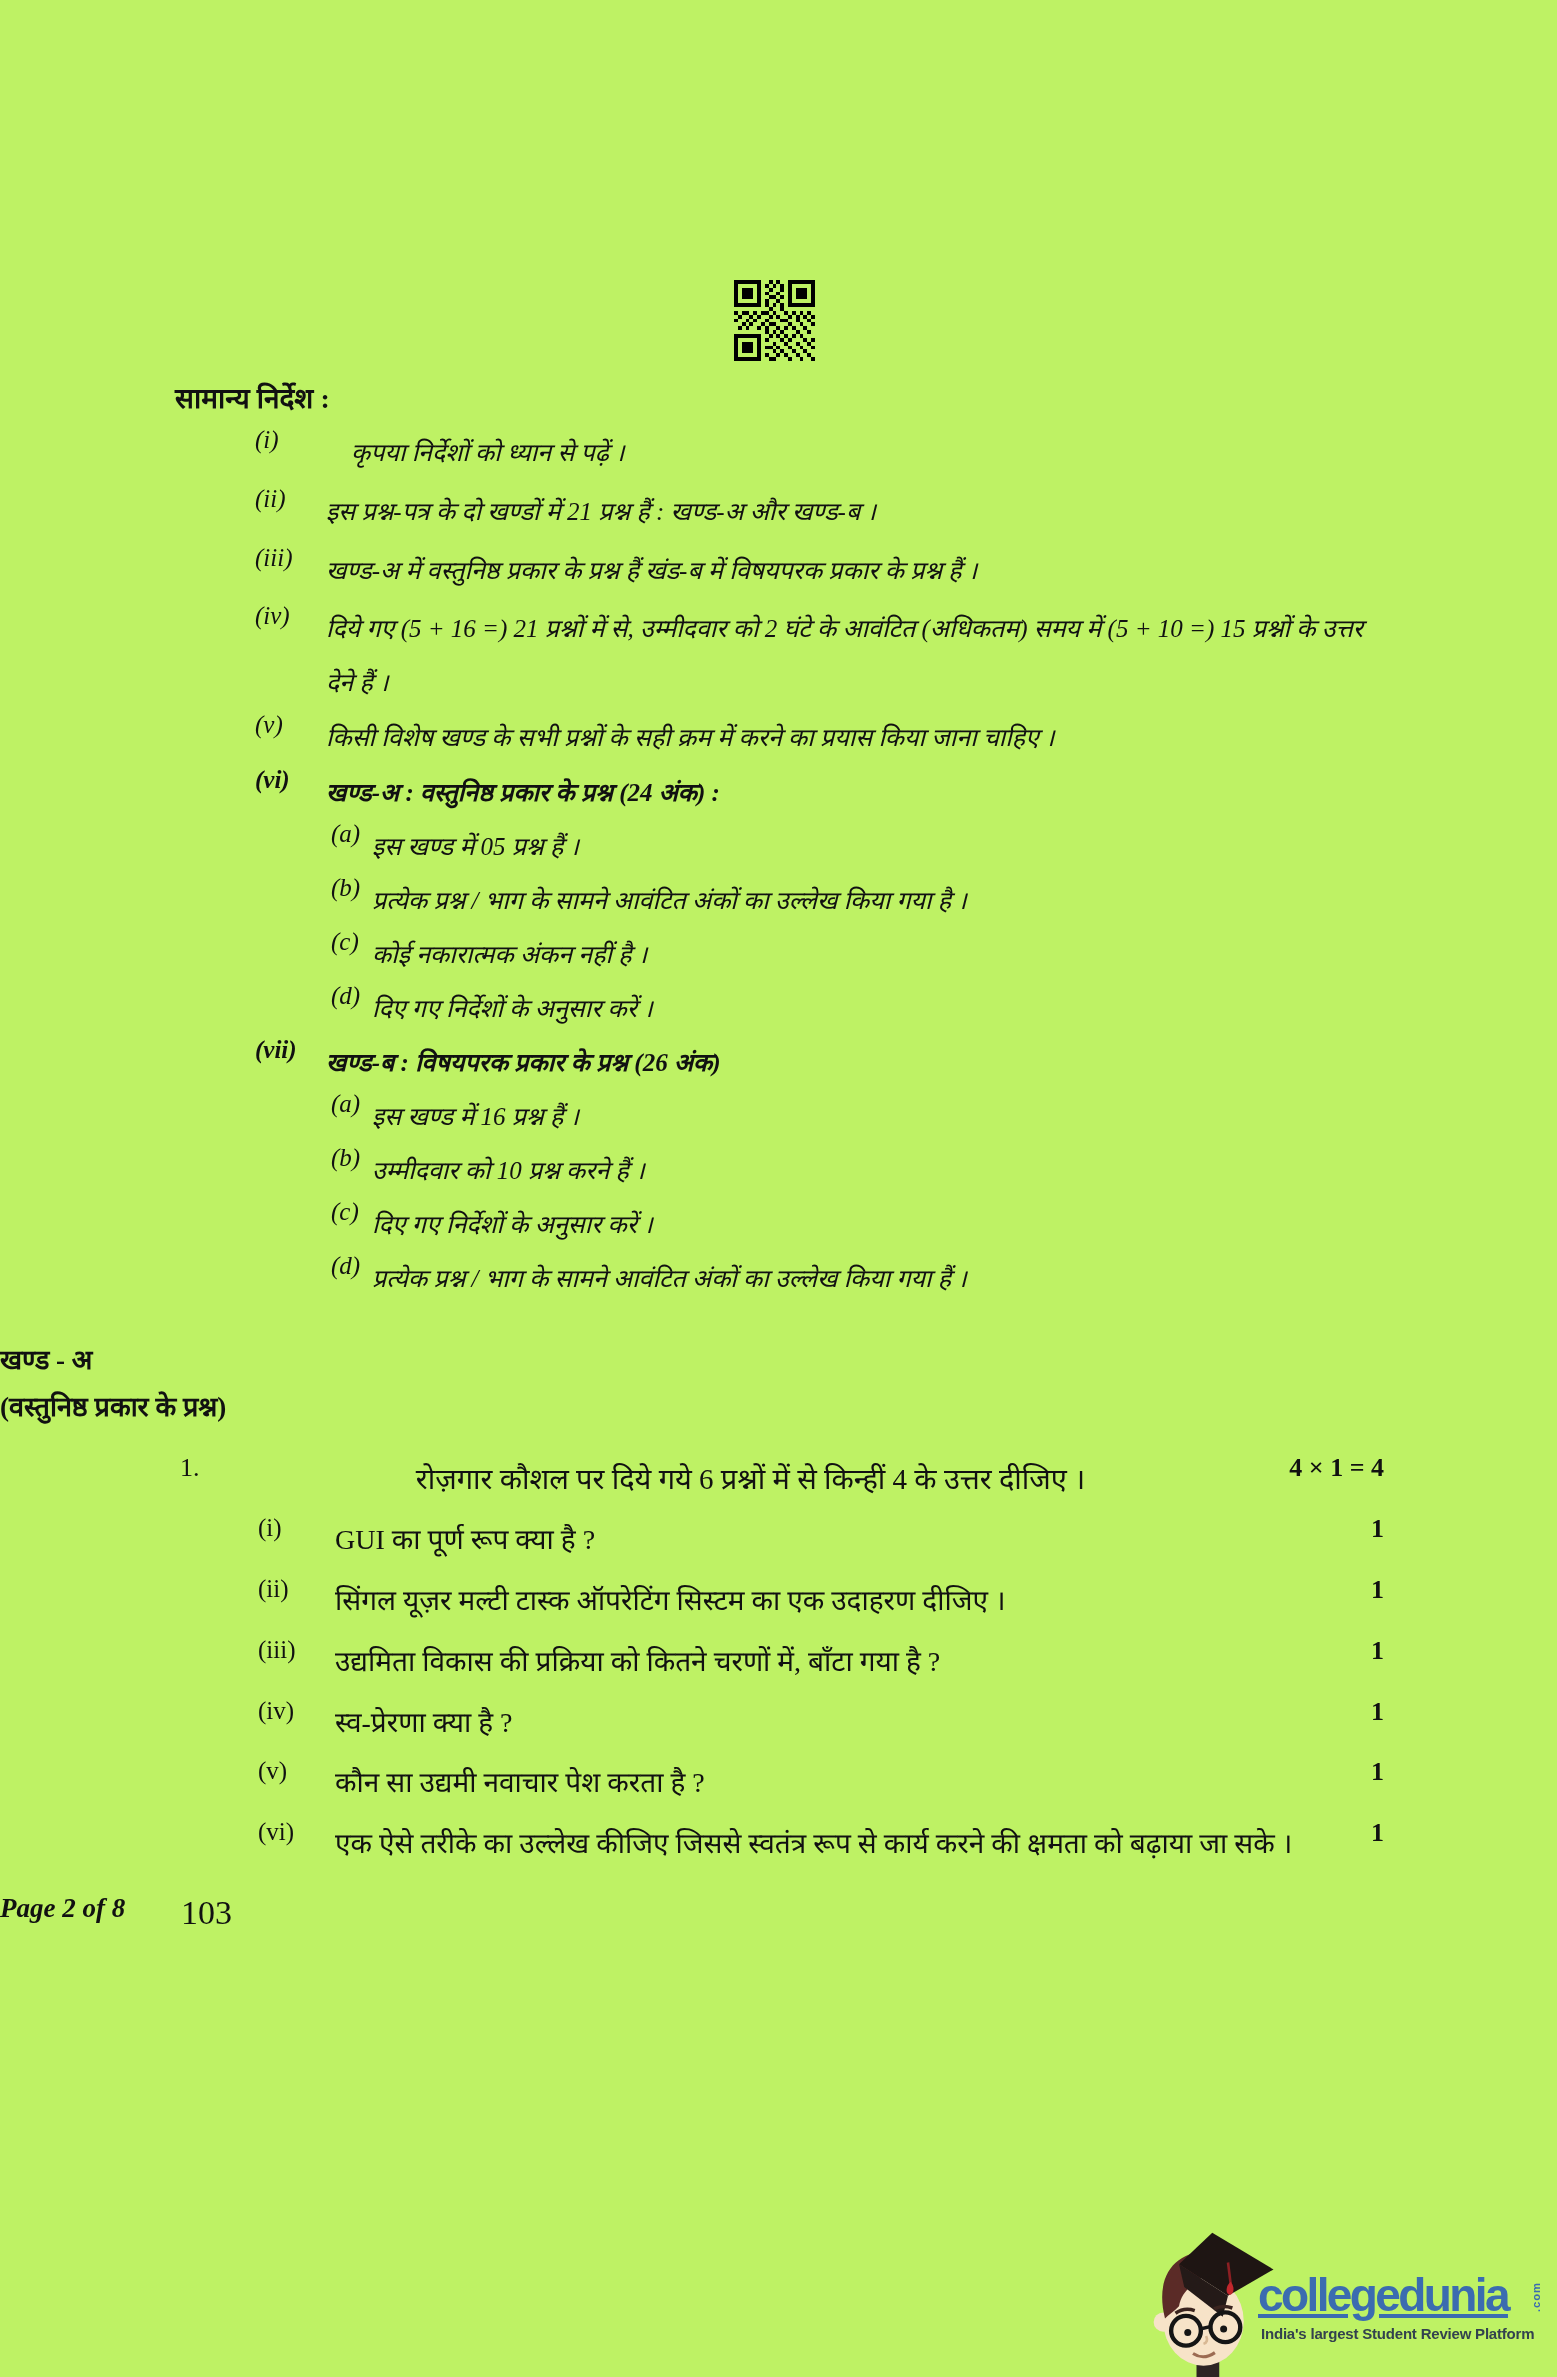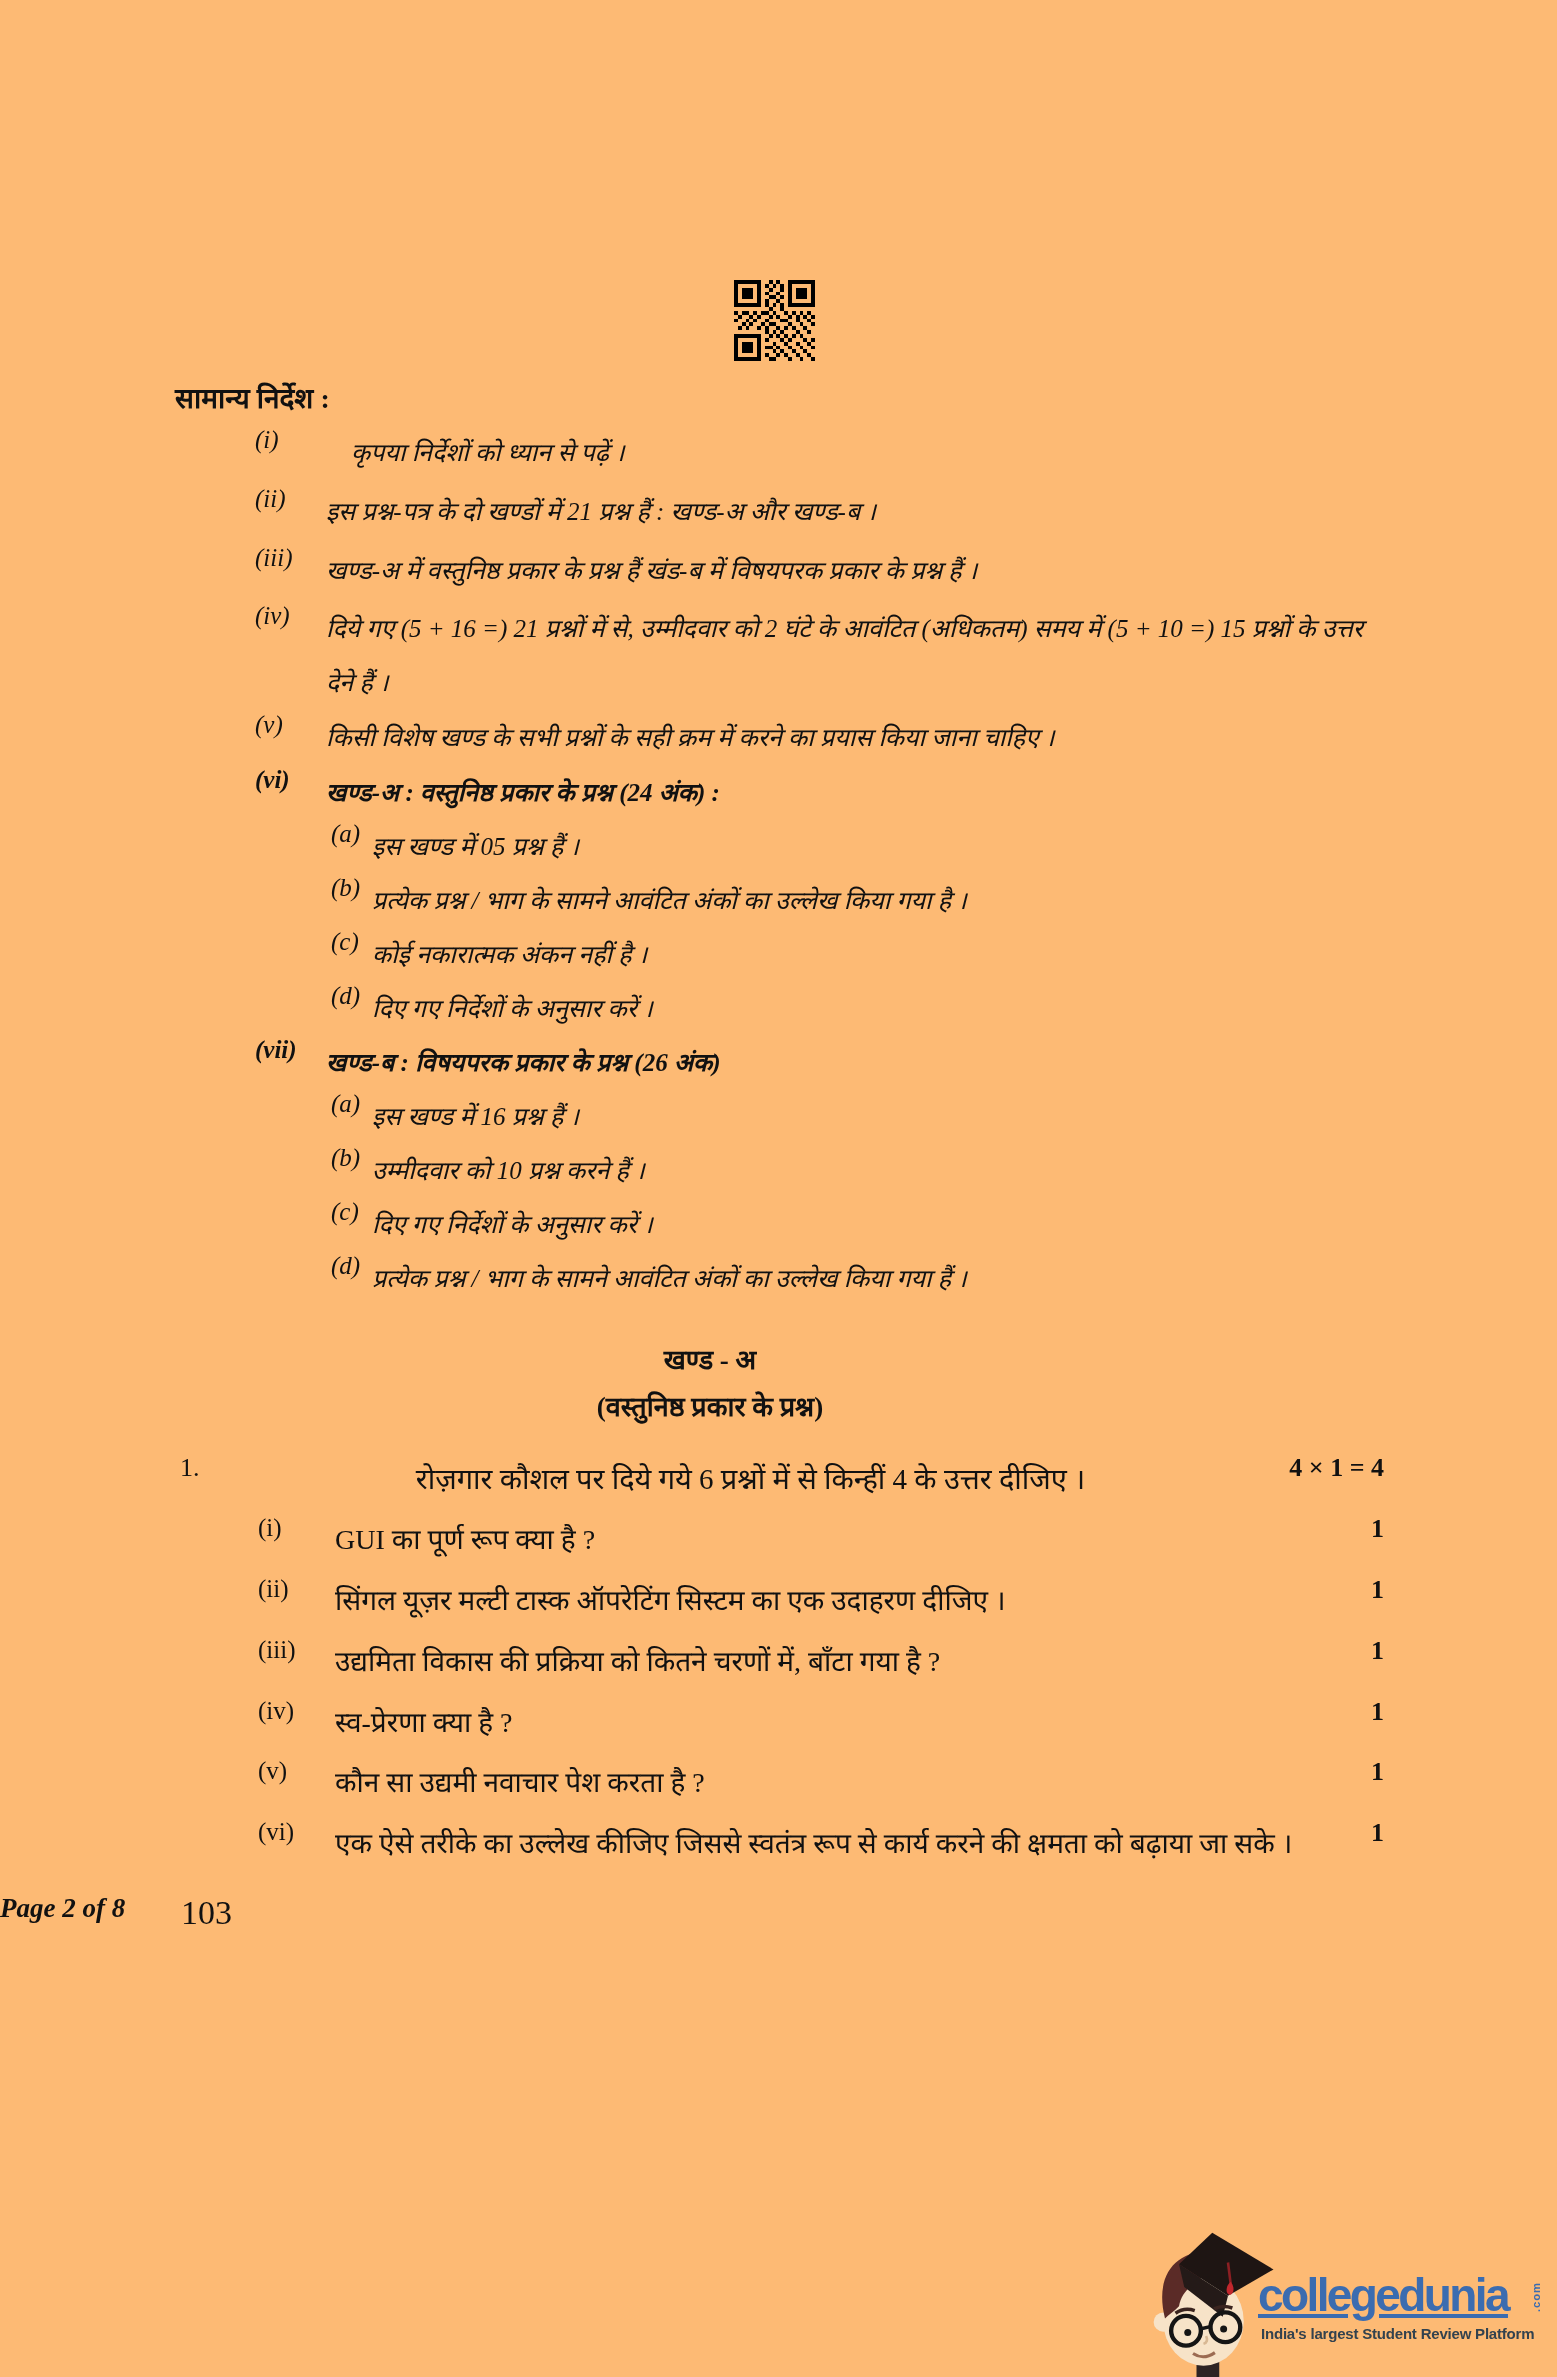--- a/index.html
+++ b/index.html
@@ -1,19 +1,19 @@
 <!DOCTYPE html>
 <html style="font-size:14px"><head>
 <meta charset="utf-8">
 <style>
   html,body { margin:0; padding:0; background:#ffffff; }
   .page {
     position:relative;
     width:1558px; height:2377px;
-    background:#fdba74;
+    background:#bef264;
     overflow:hidden;
     font-family:"Liberation Serif","DejaVu Serif",serif;
     color:#111111;
   }
   
   .qr {
     position:absolute; left:734px; top:280px;
     width:81px; height:81px;
   }
   
@@ -31,21 +31,21 @@
   .itext {
     position:absolute; left:326px; width:1067px;
     font-size:25px; font-style:italic;
     line-height:54px;
   }
   .sub .itext { left:372px; }
   .b .inum, .b .itext { font-weight:bold; }
   
   .sec-title, .sec-subtitle {
     position:absolute; left:0; width:1420px;
-    text-align:center; font-weight:bold; font-size:27px;
+    font-weight:bold; font-size:27px;
   }
   
   .qnum  { position:absolute; left:180px; font-size:26px; }
   .qtext { position:absolute; left:249px; width:1003px; font-size:29px; line-height:52px;text-align:center; }
   .snum  { position:absolute; left:258px; font-size:25px; }
   .stext { position:absolute; left:335px; width:964px; font-size:28px; line-height:52px; }
   .marks {
     position:absolute; right:174px;
     font-size:26px; font-weight:bold;
     text-align:right; white-space:nowrap;margin-left:28px;

